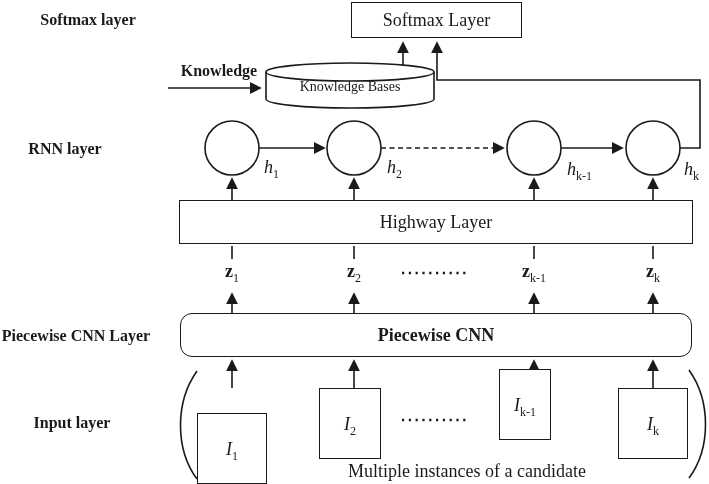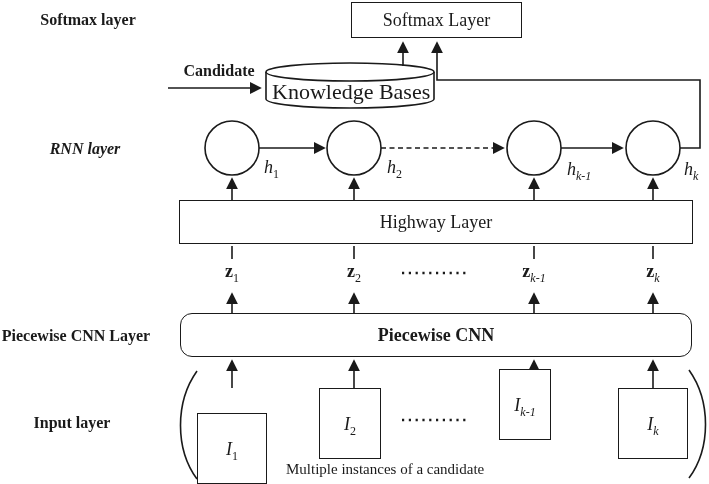--- a/index.html
+++ b/index.html
@@ -17,25 +17,25 @@
     position:absolute; border:1.5px solid #1a1a1a; background:#ffffff;
     display:flex; align-items:center; justify-content:center;
     font-size:18px; box-sizing:border-box;
   }
   .lbl { position:absolute; white-space:nowrap; }
   .row-lbl { font-weight:bold; font-size:16px; text-align:center; }
   .math { font-size:18px; line-height:1; }
   .math i, .box i { font-style:italic; }
   sub { font-size:12px; line-height:0; }
   sub.rm { font-style:normal; }
-  sub.it { font-style:italic; }
+  sub.it { }
   .zwrap { text-align:center; width:80px; }
   .zbase { font-weight:bold; font-style:normal; }
-  .cap { font-size:15px; text-align:left; width:300px; }
-  .kb-lbl { width:156px; text-align:center; font-size:22px; }
+  .cap { font-size:18px; text-align:right; width:300px; }
+  .kb-lbl { width:156px; text-align:center; font-size:14px; }
 </style>
 </head>
 <body>
 
 <div class="canvas">
 
   <svg class="art" viewBox="0 0 709 484">
     <defs>
       <marker id="ah" viewBox="0 0 10 10" refX="8.5" refY="5" markerWidth="7.5" markerHeight="7.5" orient="auto-start-reverse">
         <path d="M0,0 L10,5 L0,10 Z" fill="#1a1a1a"></path>
@@ -118,20 +118,20 @@
   <div class="lbl math" style="left:387px; top:158px;"><i>h</i><sub class="rm">2</sub></div>
   <div class="lbl math" style="left:567px; top:160px;"><i>h</i><sub class="it">k-1</sub></div>
   <div class="lbl math" style="left:684px; top:160px;"><i>h</i><sub class="it">k</sub></div>
 
   <div class="lbl math zwrap" style="left:192px; top:262px;"><span class="zbase">z</span><sub class="rm">1</sub></div>
   <div class="lbl math zwrap" style="left:314px; top:262px;"><span class="zbase">z</span><sub class="rm">2</sub></div>
   <div class="lbl math zwrap" style="left:494px; top:262px;"><span class="zbase">z</span><sub class="it">k-1</sub></div>
   <div class="lbl math zwrap" style="left:613px; top:262px;"><span class="zbase">z</span><sub class="it">k</sub></div>
 
   <div class="lbl row-lbl" style="left:28px; top:11px; width:120px;">Softmax layer</div>
-  <div class="lbl row-lbl" style="left:169px; top:62px; width:100px;">Candidate</div>
-  <div class="lbl row-lbl" style="left:30px; top:140px; width:110px;font-style:italic;">RNN layer</div>
+  <div class="lbl row-lbl" style="left:169px; top:62px; width:100px;">Knowledge</div>
+  <div class="lbl row-lbl" style="left:10px; top:140px; width:110px;">RNN layer</div>
   <div class="lbl row-lbl" style="left:0px; top:327px; width:152px;">Piecewise CNN Layer</div>
   <div class="lbl row-lbl" style="left:17px; top:414px; width:110px;">Input layer</div>
 
   <div class="lbl cap" style="left:286px; top:461px;">Multiple instances of a candidate</div>
 
 </div>
 
 </body></html>

